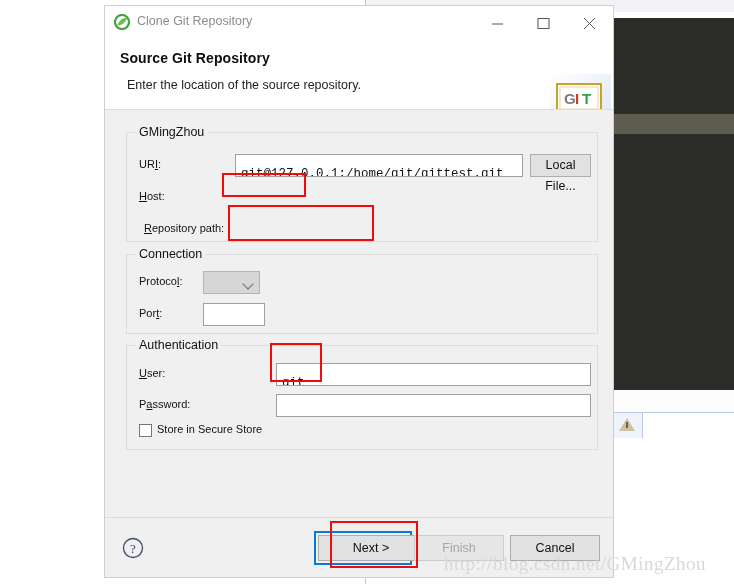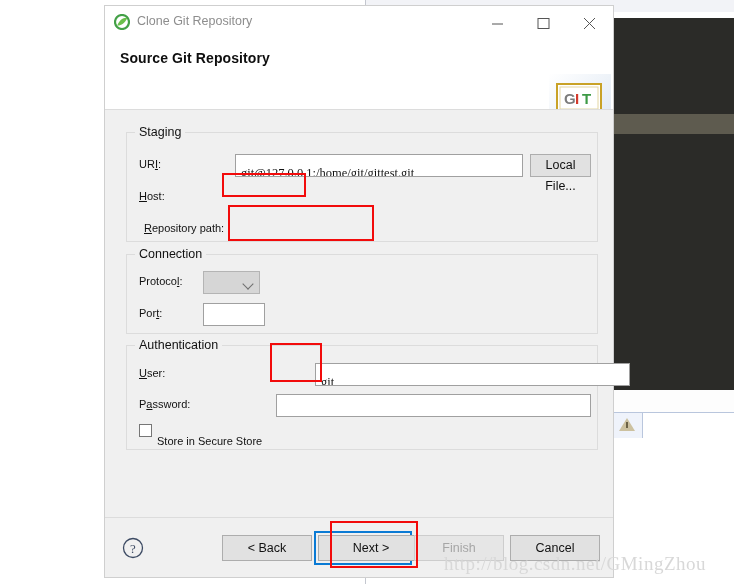--- a/index.html
+++ b/index.html
@@ -70,21 +70,21 @@
   .group{position:absolute;border:1px solid #dcdcdc;background:transparent;box-sizing:border-box;}
   .group > legend.glabel{position:absolute;left:8px;top:-8px;background:#f0f0f0;padding:0 4px;
      font-size:12.5px;color:#111;}
   #grp-location{left:19px;top:22px;width:472px;height:110px;}
   #grp-connection{left:19px;top:144px;width:472px;height:80px;}
   #grp-auth{left:19px;top:235px;width:472px;height:105px;}
 
   .lbl{position:absolute;font-size:11px;color:#111;white-space:nowrap;}
   .lbl u{text-decoration:underline;}
   .tfield{position:absolute;box-sizing:border-box;background:#ffffff;border:1px solid #a0a0a0;
-     font-family:Liberation Serif, serif;font-size:12.5px;color:#111;
+     font-family:Liberation Mono, monospace;font-size:12.5px;color:#111;
      padding:16px 0 0 5px;line-height:21px;height:23px;outline:none;}
   .btn{position:absolute;box-sizing:border-box;background:#e1e1e1;border:1px solid #adadad;
      font-family:"Liberation Sans",sans-serif;font-size:12.5px;color:#111;text-align:center;
      cursor:default;}
   .combo{position:absolute;box-sizing:border-box;width:57px;height:23px;background:#d6d6d6;
      border:1px solid #b4b4b4;}
   .combo .chev{position:absolute;right:7px;top:8px;width:7px;height:7px;
      border-right:1.4px solid #6f6f6f;border-bottom:1.4px solid #6f6f6f;transform:rotate(45deg);}
 
   .chk{position:absolute;width:13px;height:13px;box-sizing:border-box;background:#fff;border:1px solid #767676;}
@@ -176,20 +176,21 @@
     </div>
     <div class="wbtn" id="w-close">
       <svg width="13" height="13" viewBox="0 0 13 13">
           <path d="M1 1 L12 12 M12 1 L1 12" stroke="#555" stroke-width="1"></path>
         </svg>
     </div>
   </div>
 
   <div class="headerzone">
     <div class="hdr-title">Source Git Repository</div>
+    <div class="hdr-sub">Enter the location of the source repository.</div>
 
     <div class="gitlogo">
       <svg width="62" height="62" viewBox="0 0 62 62">
         <defs>
           <linearGradient id="bg" x1="0" y1="0" x2="1" y2="1">
             <stop offset="0%" stop-color="#ffffff"></stop>
               <stop offset="100%" stop-color="#dce6f2"></stop>
           </linearGradient>
         </defs>
         <rect x="0" y="0" width="62" height="62" fill="url(#bg)"></rect>
@@ -204,21 +205,21 @@
         <rect x="6" y="49" width="48" height="4" fill="#efe3a8" stroke="#b99a2a" stroke-width="1"></rect>
         <path d="M44 56 L60 56 L60 40 Z" fill="#2e6ca4" opacity=".85"></path>
       </svg>
     </div>
   </div>
   <div class="hdr-sep"></div>
 
   <div class="body">
 
     <fieldset class="group" id="grp-location">
-      <legend class="glabel">Staging</legend>
+      <legend class="glabel">GMingZhou</legend>
 
       <div class="lbl" style="left:12px;top:25px">UR<u>I</u>:</div>
       <input class="tfield" style="left: 108px; top: 21px; width: 288px;" value="git@127.0.0.1:/home/git/gittest.git">
       <div class="btn" style="left:403px;top:21px;width:61px;height:23px;line-height:21px">Local File...</div>
 
       <div class="lbl" style="left:12px;top:57px"><u>H</u>ost:</div>
 
       <div class="lbl" style="left:17px;top:89px"><u>R</u>epository path:</div>
     </fieldset>
 
@@ -232,39 +233,38 @@
       </div>
 
       <div class="lbl" style="left:12px;top:52px">Por<u>t</u>:</div>
       <input class="tfield" style="left: 76px; top: 48px; width: 62px;" value="">
     </fieldset>
 
     <fieldset class="group" id="grp-auth">
       <legend class="glabel">Authentication</legend>
 
       <div class="lbl" style="left:12px;top:21px"><u>U</u>ser:</div>
-      <input class="tfield" style="left: 149px; top: 17px; width: 315px; margin-left: 39px;" value="git">
+      <input class="tfield" style="left: 149px; top: 17px; width: 315px;" value="git">
 
       <div class="lbl" style="left:12px;top:52px">P<u>a</u>ssword:</div>
       <input class="tfield" type="password" style="left: 149px; top: 48px; width: 315px;" value="">
 
       <div class="chk" style="left:12px;top:78px"></div>
-      <div class="lbl" style="left:30px;top:89px">Store in Secure Store</div>
+      <div class="lbl" style="left:30px;top:77px">Store in Secure Store</div>
     </fieldset>
   </div>
 
   <div class="footersep"></div>
   <div class="footer">
     <div class="help">
       <svg width="22" height="22" viewBox="0 0 22 22">
         <circle cx="11" cy="11" r="9.5" fill="none" stroke="#3c4a63" stroke-width="1.3"></circle>
         <text x="11" y="16" text-anchor="middle" font-family="Liberation Serif, serif" font-size="13" fill="#3c4a63">?</text>
       </svg>
     </div>
-    <div class="btn btn-back">&lt; Back</div>
     <div class="focusring"></div>
     <div class="btn btn-next">Next &gt;</div>
     <div class="btn btn-cancel">Cancel</div>
     <div class="btn btn-finish">Finish</div>
   </div>
 </div>
 
 <div class="redbox" id="rb-host"></div>
 <div class="redbox" id="rb-repo"></div>
 <div class="redbox" id="rb-user"></div>

